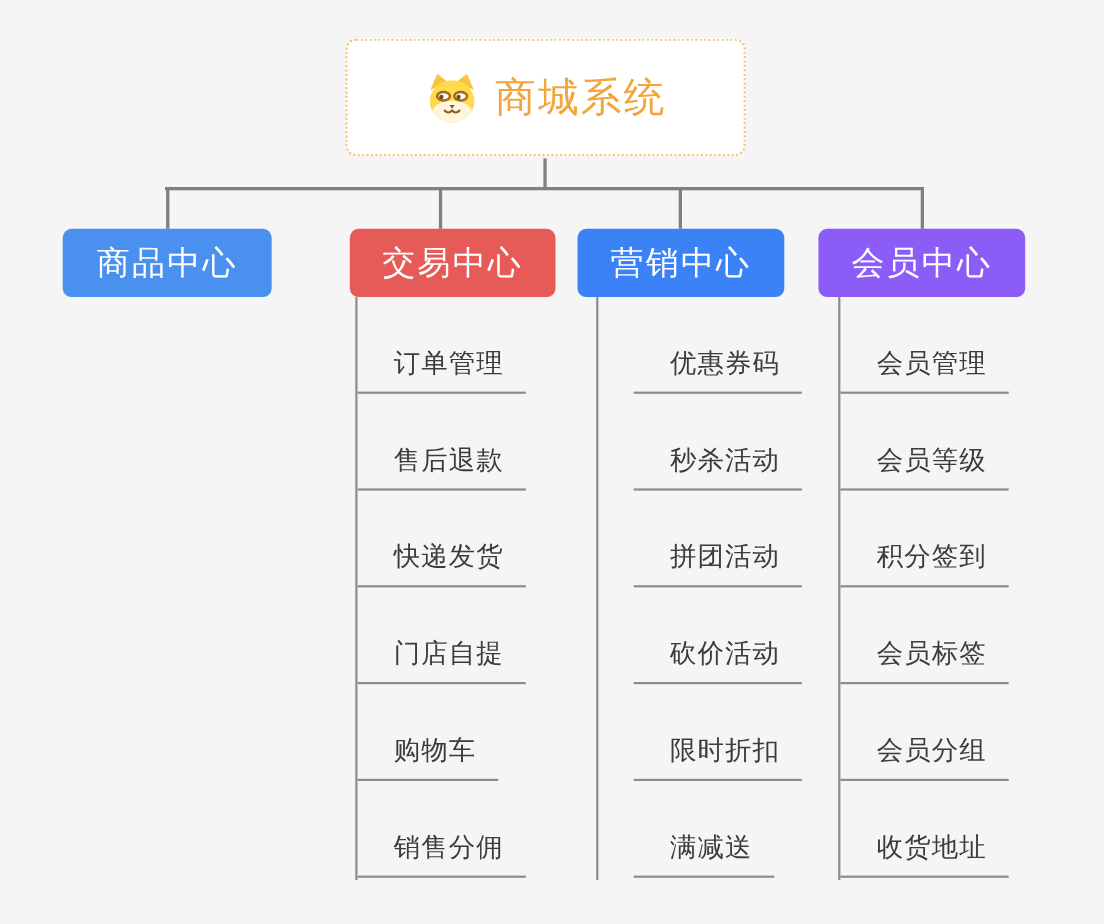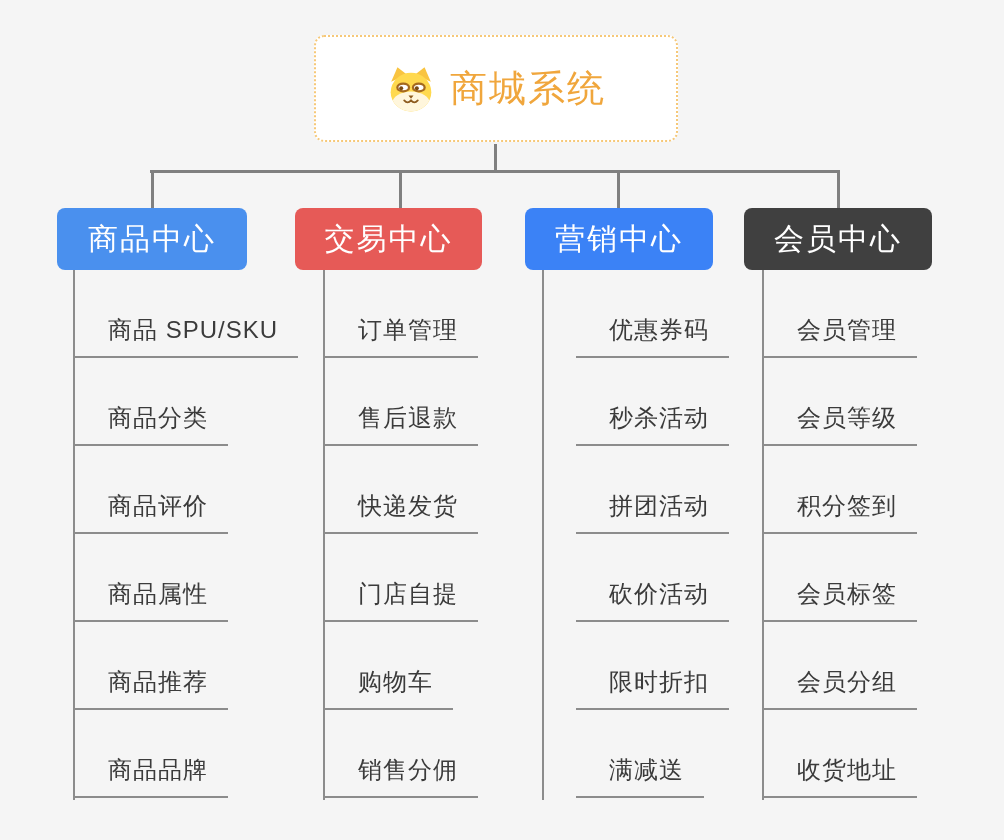--- a/index.html
+++ b/index.html
@@ -60,21 +60,21 @@
     cursor: default;
   }
   .branch-node .branch-label {
     color: #ffffff;
     font-size: 30px;
     font-weight: 400;
     letter-spacing: 2px;
     white-space: nowrap;
   }
   .branch-node.b1 { left: 57px;  width: 190px; }
-  .branch-node.b2 { left: 295px; width: 187px; }
+  .branch-node.b2 { left: 318px; width: 187px; }
   .branch-node.b3 { left: 525px; width: 188px; }
   .branch-node.b4 { left: 744px; width: 188px; }
 
   
   .leaf-column {
     position: absolute;
     top: 270px;
     height: 530px;
     border-left: 2px solid #8c8c8c;
   }
@@ -134,44 +134,24 @@
 
   <div class="branch-node b1" style="background: rgb(74, 144, 238);">
     <span class="branch-label">商品中心</span>
   </div>
   <div class="branch-node b2" style="background: rgb(230, 90, 87);">
     <span class="branch-label">交易中心</span>
   </div>
   <div class="branch-node b3" style="background: #3b82f6;">
     <span class="branch-label">营销中心</span>
   </div>
-  <div class="branch-node b4" style="background: #404040;">
+  <div class="branch-node b4" style="background: #8b5cf6;">
     <span class="branch-label">会员中心</span>
   </div>
 
-  <div class="leaf-column c1">
-    <div class="leaf-row">
-        <span class="leaf-item">商品 SPU/SKU</span>
-      </div>
-    <div class="leaf-row">
-        <span class="leaf-item">商品分类</span>
-      </div>
-    <div class="leaf-row">
-        <span class="leaf-item">商品评价</span>
-      </div>
-    <div class="leaf-row">
-        <span class="leaf-item">商品属性</span>
-      </div>
-    <div class="leaf-row">
-        <span class="leaf-item">商品推荐</span>
-      </div>
-    <div class="leaf-row">
-        <span class="leaf-item">商品品牌</span>
-      </div>
-  </div>
 
   <div class="leaf-column c2">
     <div class="leaf-row">
         <span class="leaf-item">订单管理</span>
       </div>
     <div class="leaf-row">
         <span class="leaf-item">售后退款</span>
       </div>
     <div class="leaf-row">
         <span class="leaf-item">快递发货</span>

